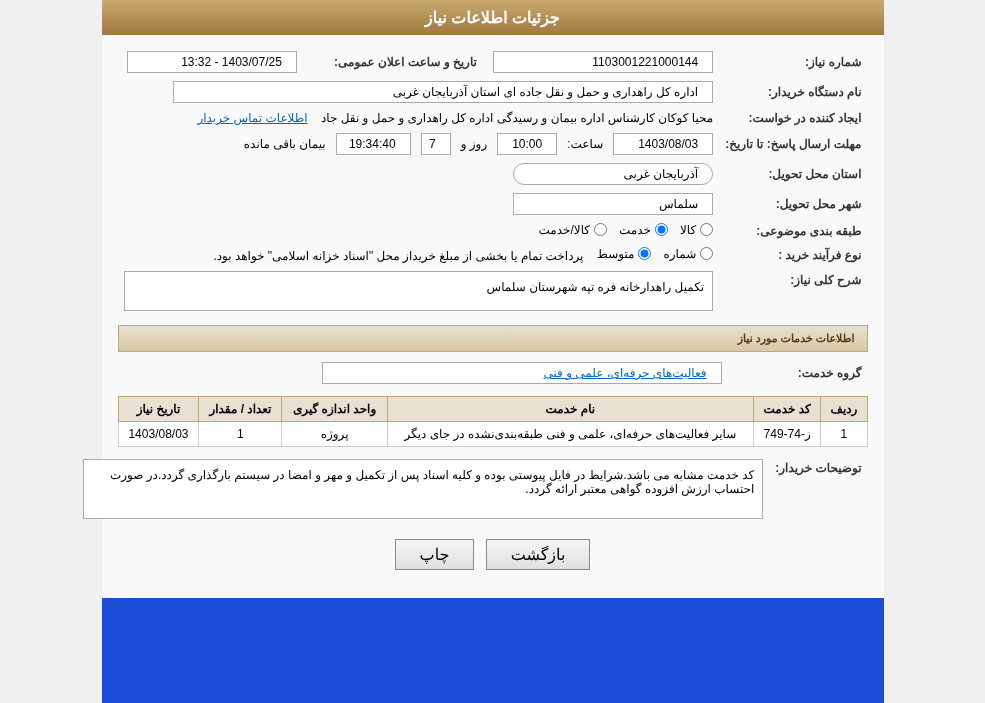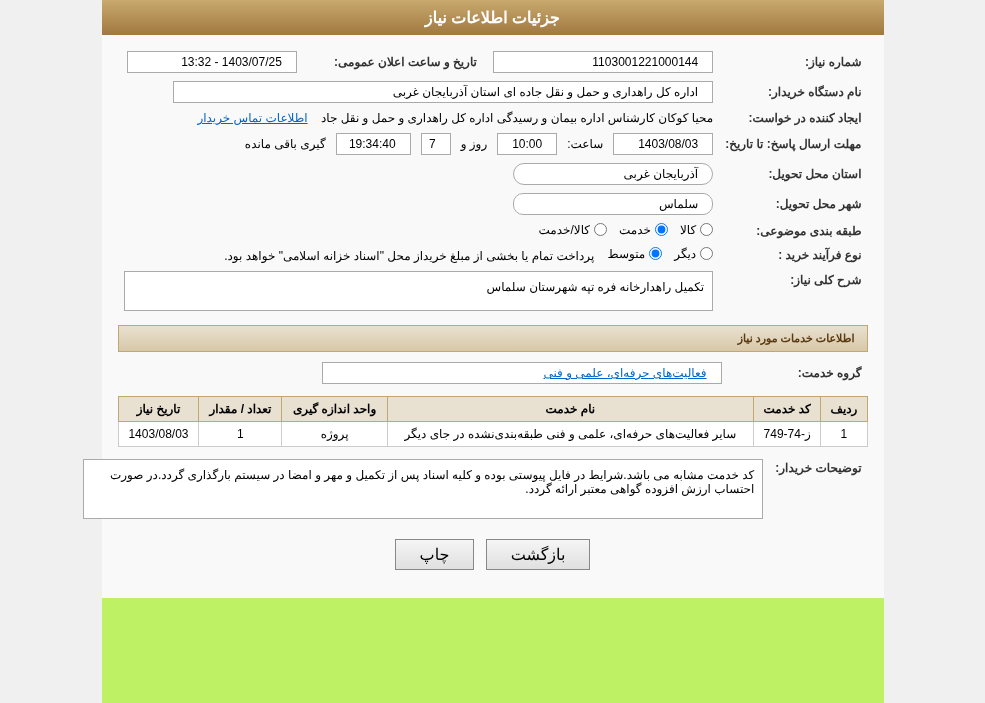--- a/index.html
+++ b/index.html
@@ -5,21 +5,21 @@
     * { box-sizing: border-box; margin: 0; padding: 0; }
     body {
       font-family: Tahoma, Arial, sans-serif;
       font-size: 12px;
       background: #f0f0f0;
       direction: rtl;
     }
     .page-wrapper {
       width: 782px;
       min-height: 703px;
-      background: #bef264;
+      background: #1d4ed8;
       margin: 0 auto;
     }
     .header-bar {
       background: linear-gradient(to bottom, #c8a96e, #a07840);
       padding: 8px 16px;
       text-align: center;
       color: #fff;
       font-size: 16px;
       font-weight: bold;
     }
@@ -175,35 +175,35 @@
           <span>ساعت:</span>
           &nbsp;
           <span class="input-box" style="display:inline-block;width:60px;">10:00</span>
           &nbsp;
           <span>روز و</span>
           &nbsp;
           <span class="input-box" style="display:inline-block;width:30px;text-align:center;">7</span>
           &nbsp;
           <span class="input-box" style="display:inline-block;width:75px;text-align:left;">19:34:40</span>
           &nbsp;
-          <span>گیری باقی مانده</span>
+          <span>بیمان باقی مانده</span>
         </td>
       </tr>
 
       <tr>
         <td class="label-cell">استان محل تحویل:</td>
         <td class="value-cell" colspan="3">
           <span class="input-box" style="display:inline-block;width:200px;border-radius:11px;">آذربایجان غربی</span>
         </td>
       </tr>
 
       <tr>
         <td class="label-cell">شهر محل تحویل:</td>
         <td class="value-cell" colspan="3">
-          <span class="input-box" style="display:inline-block;width:200px;border-radius:10px;">سلماس</span>
+          <span class="input-box" style="display:inline-block;width:200px;">سلماس</span>
         </td>
       </tr>
 
       <tr>
         <td class="label-cell">طبقه بندی موضوعی:</td>
         <td class="value-cell" colspan="3">
           <div class="radio-group">
             <div class="radio-item">
               <input type="radio" name="category" style="">
               <span>کالا</span>
@@ -219,21 +219,21 @@
           </div>
         </td>
       </tr>
 
       <tr>
         <td class="label-cell">نوع فرآیند خرید :</td>
         <td class="value-cell" colspan="3">
           <div class="radio-group">
             <div class="radio-item">
               <input type="radio" name="purchase" style="">
-              <span>دیگر</span>
+              <span>شماره</span>
             </div>
             <div class="radio-item">
               <input type="radio" name="purchase" checked="" style="">
               <span>متوسط</span>
             </div>
           </div>
           &nbsp;&nbsp;
           <span>پرداخت تمام یا بخشی از مبلغ خریداز محل "اسناد خزانه اسلامی" خواهد بود.</span>
         </td>
       </tr>

